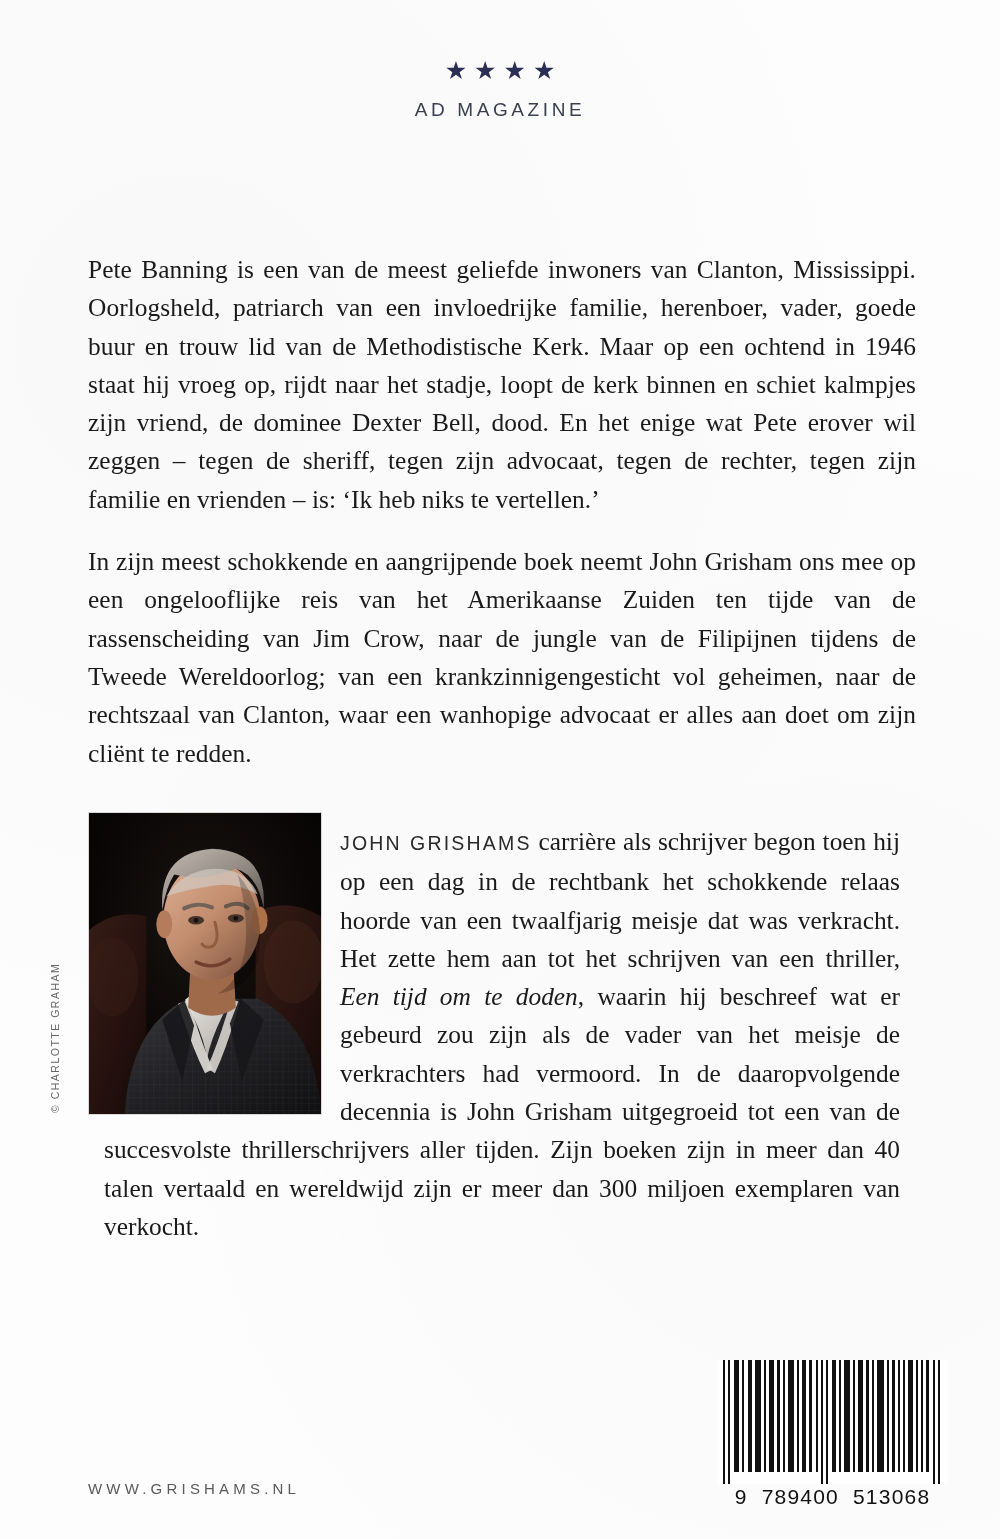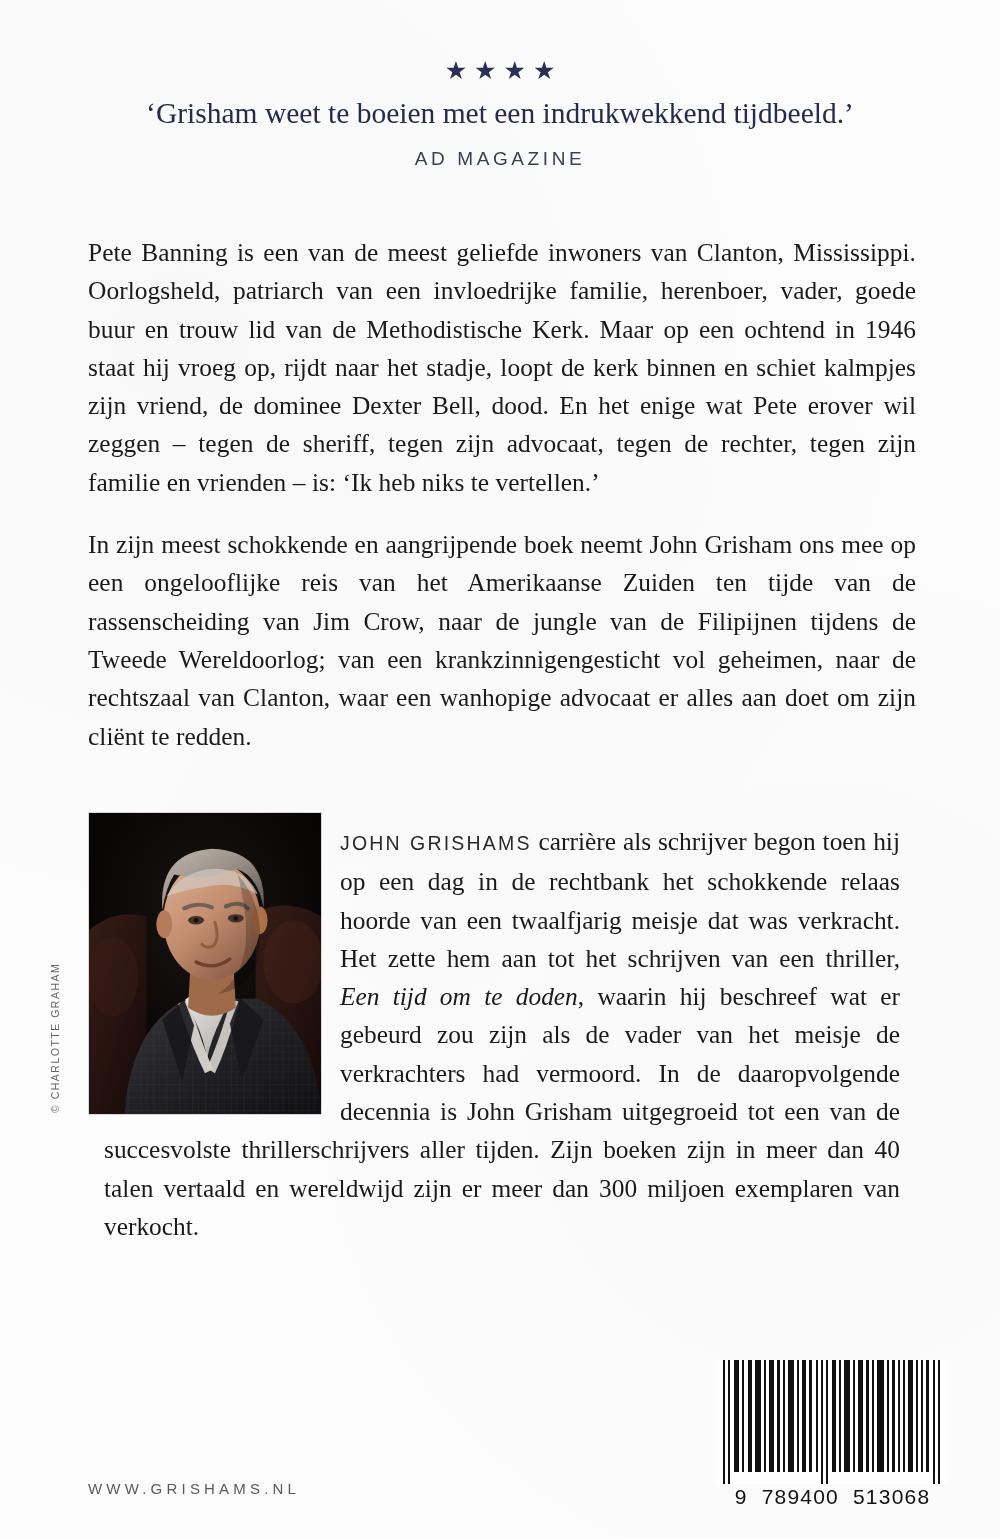--- a/index.html
+++ b/index.html
@@ -59,21 +59,21 @@
     letter-spacing: 3.6px;
     margin: 16px;
     font-weight: 400;
   }
 
   
   .blurb {
     position: absolute;
     left: 88px;
     width: 828px;
-    top: 233px;
+    top: 250px;
   }
   .blurb p {
     margin: 0 0 24px 0;
     font-size: 25.4px;
     line-height: 38.3px;
     text-align: justify;
     text-justify: inter-word;
     color: #1a1a1a;
     letter-spacing: 0.05px;
   }
@@ -163,21 +163,20 @@
     white-space: pre;
   }
 </style>
 </head>
 <body>
 
 <div class="cover">
 
   <div class="quote-block">
     <div class="stars">★★★★</div>
-    <div class="quote-text">‘Grisham weet te boeien met een indrukwekkend tijdbeeld.’</div>
     <div class="quote-source">AD MAGAZINE</div>
   </div>
 
   <div class="blurb">
     <p>Pete Banning is een van de meest geliefde inwoners van Clanton, Mississippi. Oorlogsheld, patriarch van een invloedrijke familie, herenboer, vader, goede buur en trouw lid van de Methodistische Kerk. Maar op een ochtend in 1946 staat hij vroeg op, rijdt naar het stadje, loopt de kerk binnen en schiet kalmpjes zijn vriend, de dominee Dexter Bell, dood. En het enige wat Pete erover wil zeggen – tegen de sheriff, tegen zijn advocaat, tegen de rechter, tegen zijn familie en vrienden – is: ‘Ik heb niks te vertellen.’</p>
     <p>In zijn meest schokkende en aangrijpende boek neemt John Grisham ons mee op een ongelooflijke reis van het Amerikaanse Zuiden ten tijde van de rassenscheiding van Jim Crow, naar de jungle van de Filipijnen tijdens de Tweede Wereldoorlog; van een krankzinnigengesticht vol geheimen, naar de rechtszaal van Clanton, waar een wanhopige advocaat er alles aan doet om zijn cliënt te redden.</p>
   </div>
 
   <div class="bio-wrap">
 

